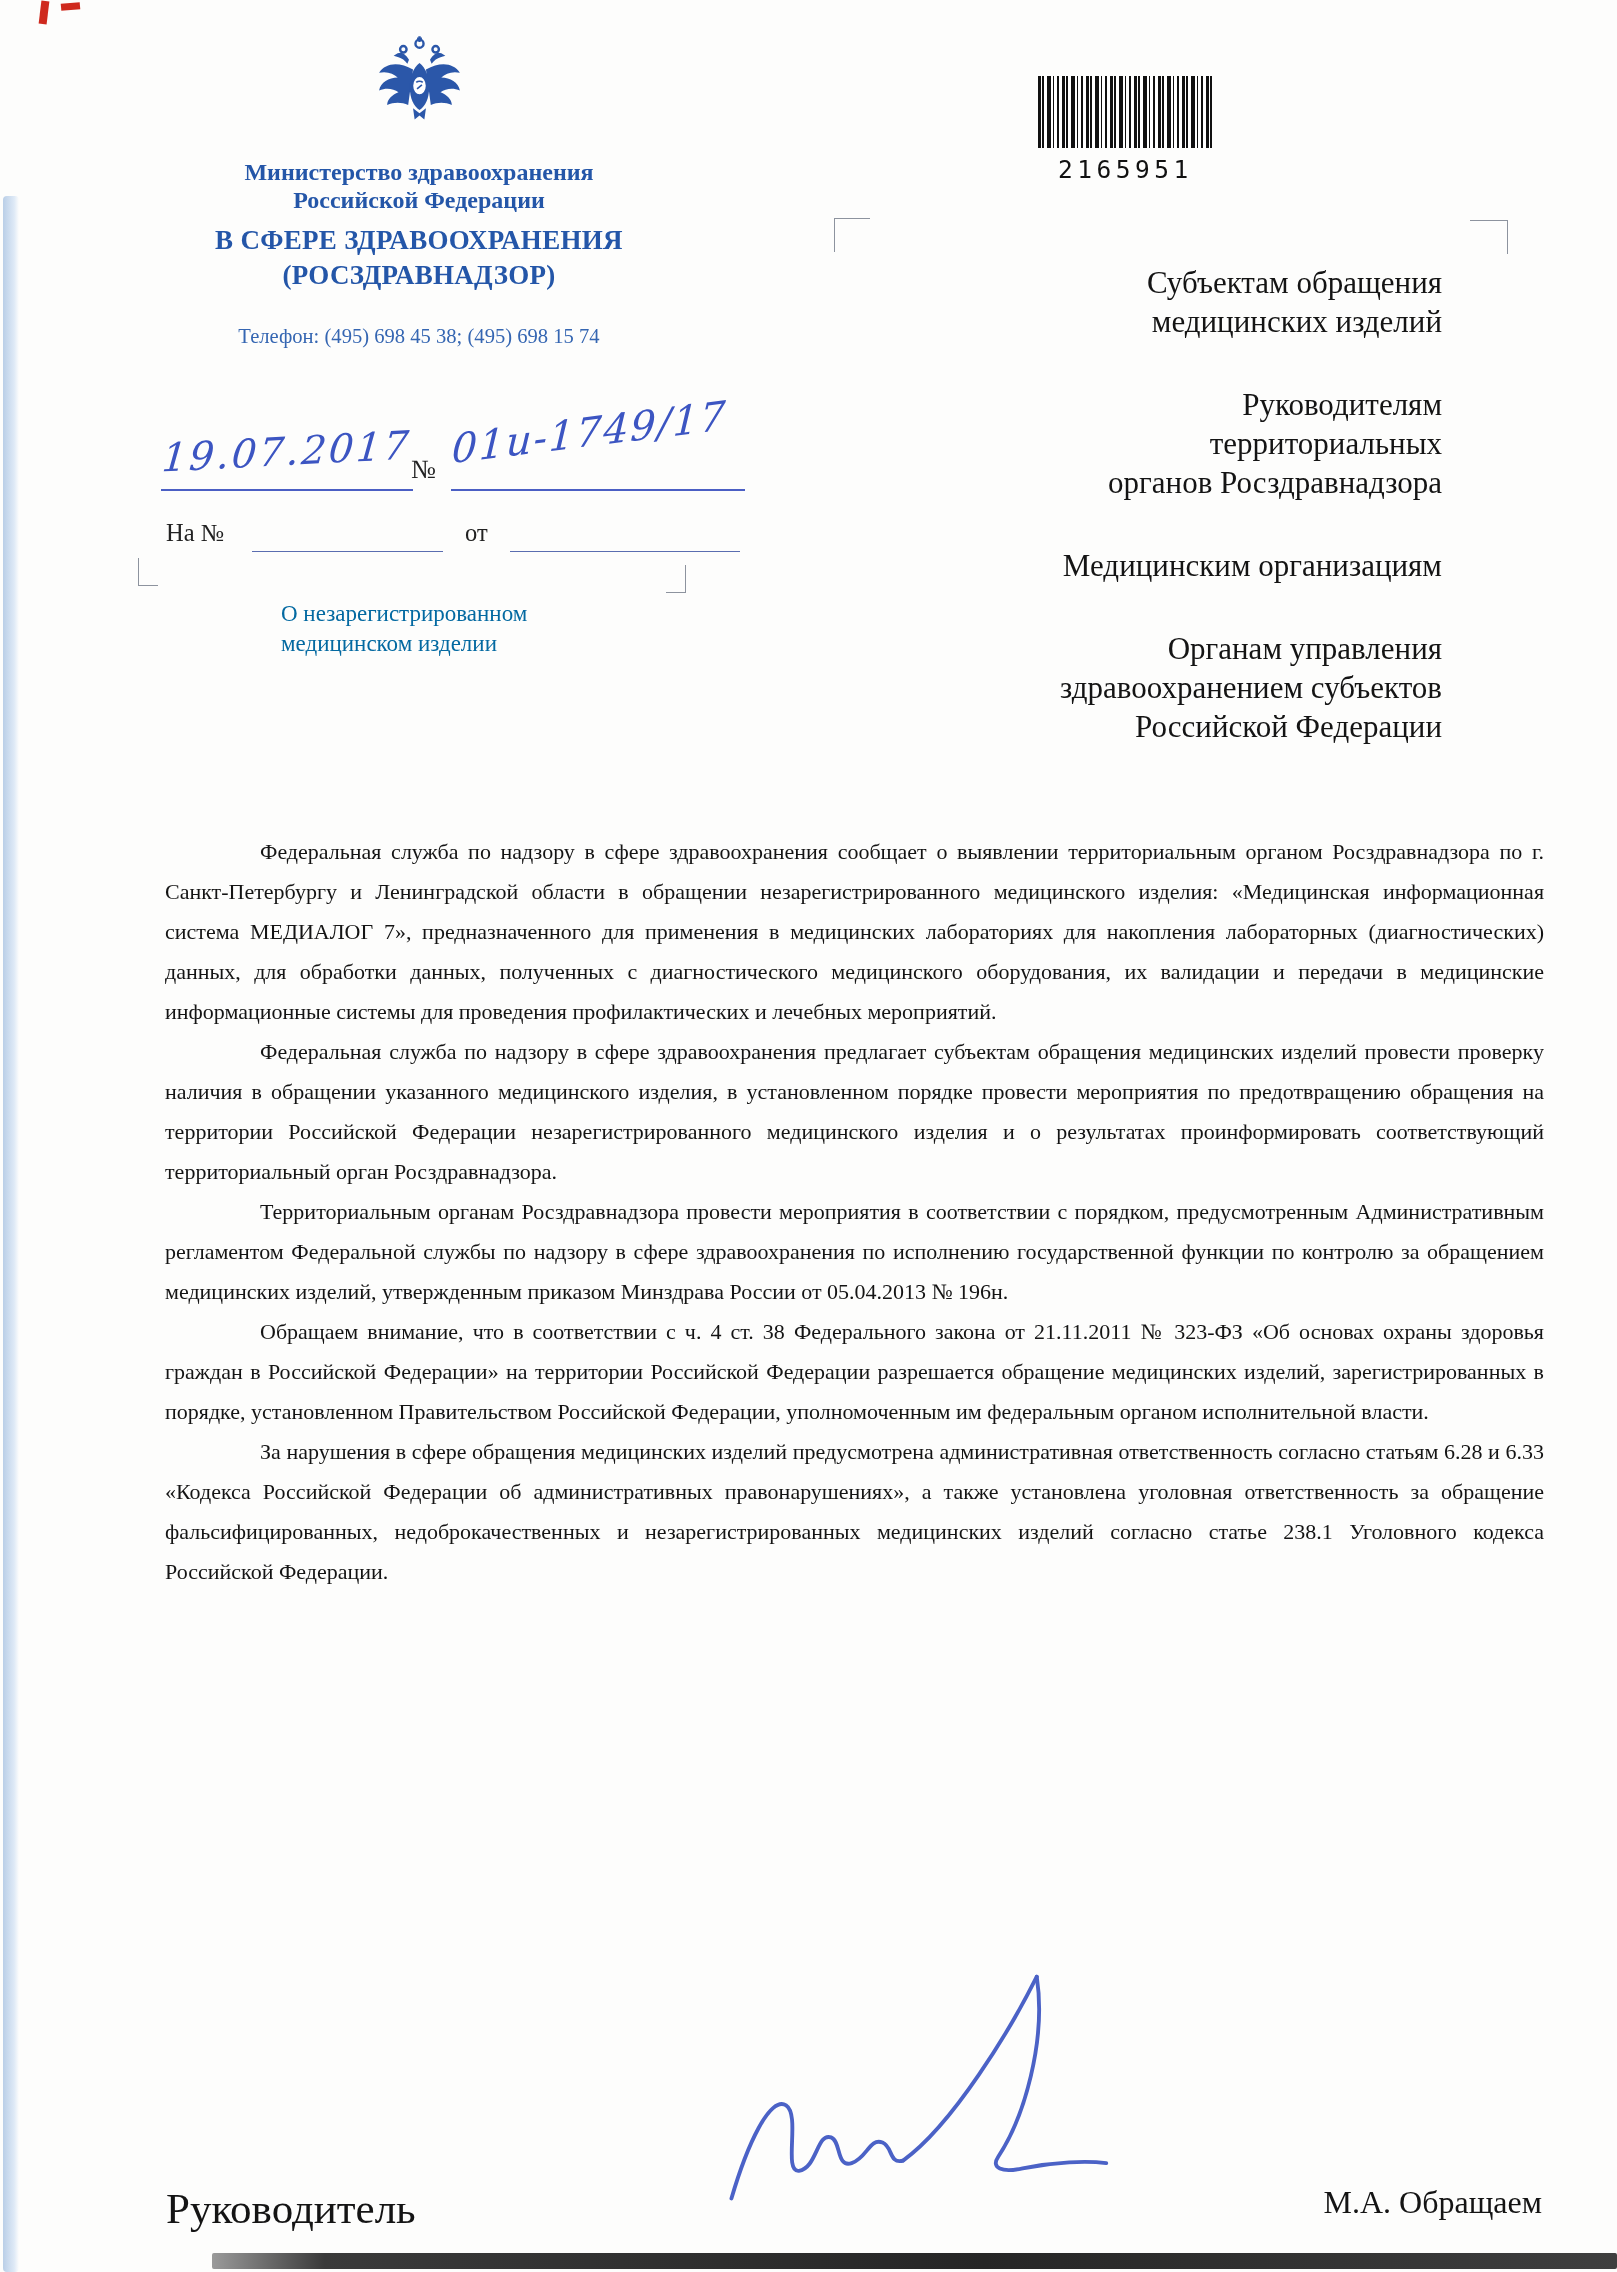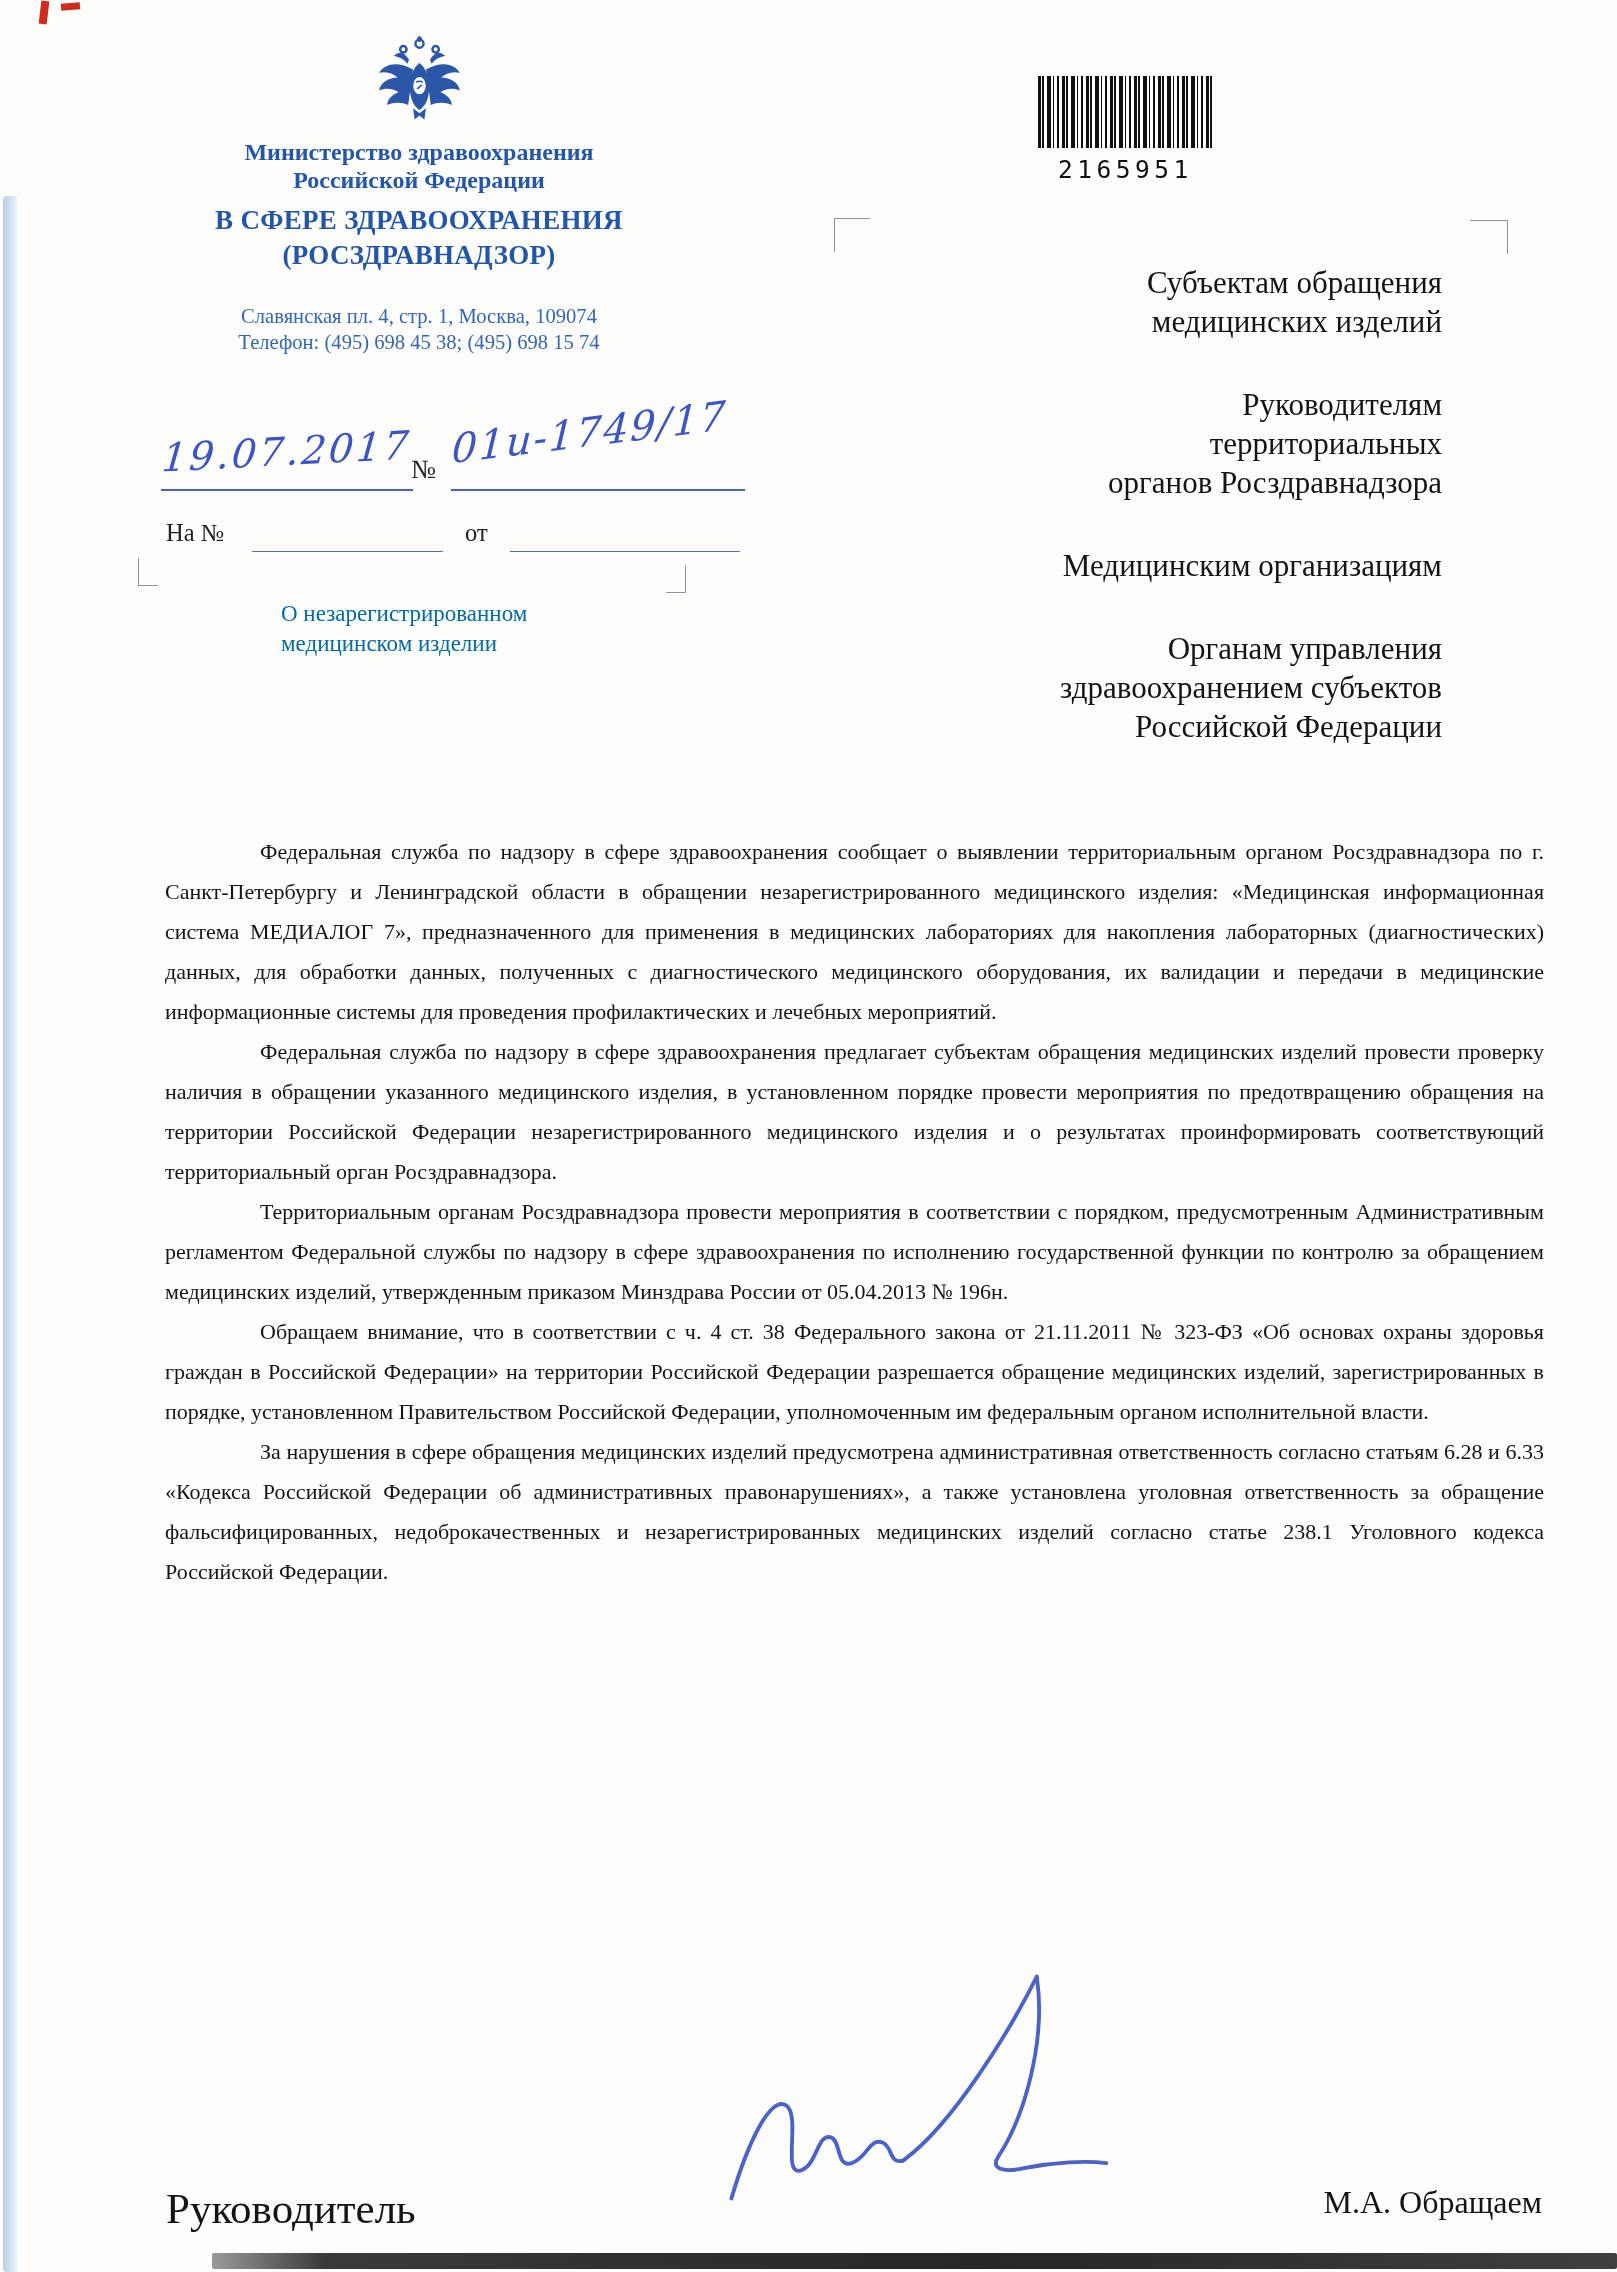--- a/index.html
+++ b/index.html
@@ -22,21 +22,21 @@
   .red-mark.m1{left:40px;top:1.3px;width:8.4px;height:23px;transform:rotate(7deg);}
   .red-mark.m2{left:61px;top:2.6px;width:19.3px;height:7px;transform:rotate(-5deg);}
   .bottom-band{
     position:absolute;left:212px;top:2253px;width:1405px;height:16px;
     background:linear-gradient(90deg,#9a9a9a,#3a3a3a 8%,#262626 55%,#3f3f3f);
     border-radius:1.9px;
   }
   
   .letterhead{position:absolute;left:97px;top:35px;width:644px;text-align:center;}
   .emblem{width:97px;height:90px;margin:0 auto;}
-  .ministry{margin-top:13px;font-size:24px;font-weight:bold;line-height:28px;color:var(--accent,#2456a8);}
+  .ministry{margin-top:33px;font-size:24px;font-weight:bold;line-height:28px;color:var(--accent,#2456a8);}
   .service{margin-top:9px;font-size:27px;font-weight:bold;line-height:35px;letter-spacing:0.3px;color:var(--accent,#2456a8);}
   .addr{margin-top:30px;font-size:20.6px;line-height:26px;color:#3566b2;}
   .lh-line{display:block;}
   
   .hw{font-style:italic;color:var(--ink,#3c55c2);font-family:"DejaVu Serif",serif;white-space:nowrap;}
   .hw-date{position:absolute;left:162px;top:429px;font-size:39px;transform:rotate(-3deg) skewX(-8deg);letter-spacing:2.6px;}
   .hw-number{position:absolute;left:451px;top:409px;font-size:40px;transform:rotate(-7deg) skewX(-10deg);letter-spacing:1.9px;}
   .u-line{position:absolute;height:1.9px;background:#4b5fc4;}
   .u-date{left:161px;top:489px;width:252px;}
   .u-num{left:451px;top:489px;width:294px;}
@@ -111,21 +111,20 @@
     </div>
     <div class="ministry">
       <span class="lh-line">Министерство здравоохранения</span>
       <span class="lh-line">Российской Федерации</span>
     </div>
     <div class="service">
       <span class="lh-line">В СФЕРЕ ЗДРАВООХРАНЕНИЯ</span>
       <span class="lh-line">(РОСЗДРАВНАДЗОР)</span>
     </div>
     <div class="addr">
-      <span class="lh-line">Славянская пл. 4, стр. 1, Москва, 109074</span>
       <span class="lh-line">Телефон: (495) 698 45 38; (495) 698 15 74</span>
     </div>
   </div>
 
   <div class="hw hw-date">19.07.2017</div>
   <div class="u-line u-date"></div>
   <div class="no-symbol">№</div>
   <div class="hw hw-number">01и-1749/17</div>
   <div class="u-line u-num"></div>
 

